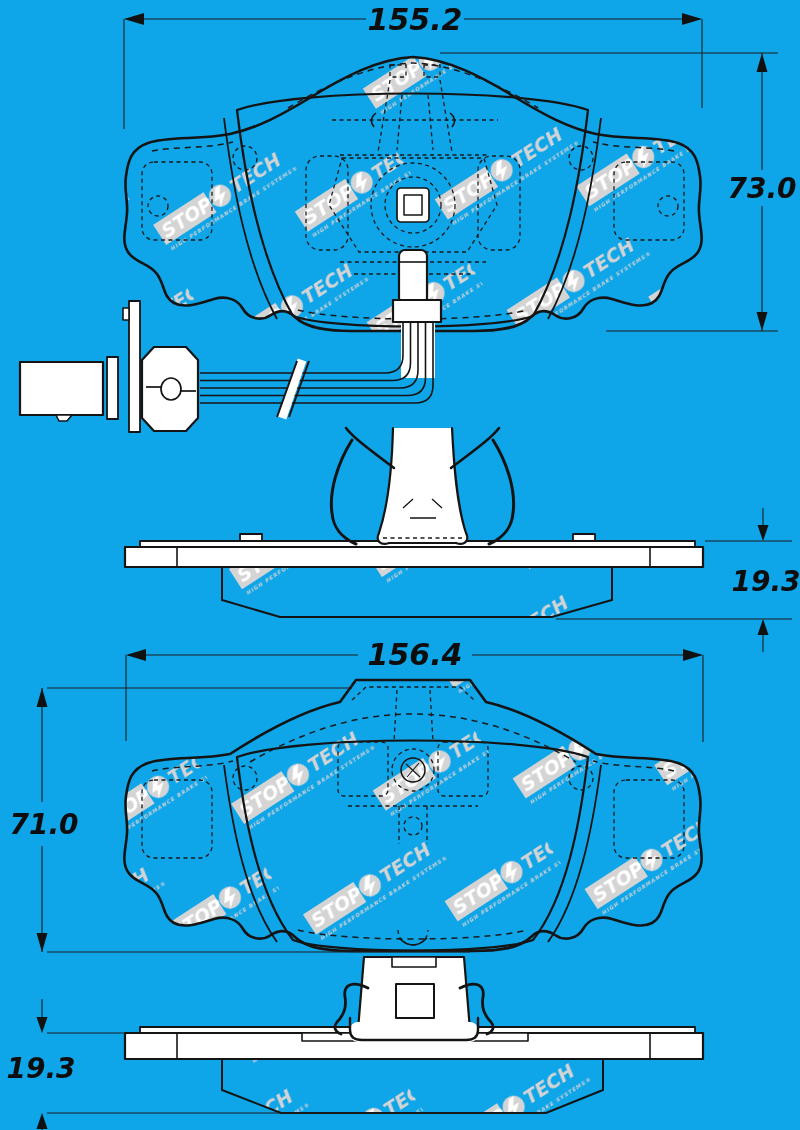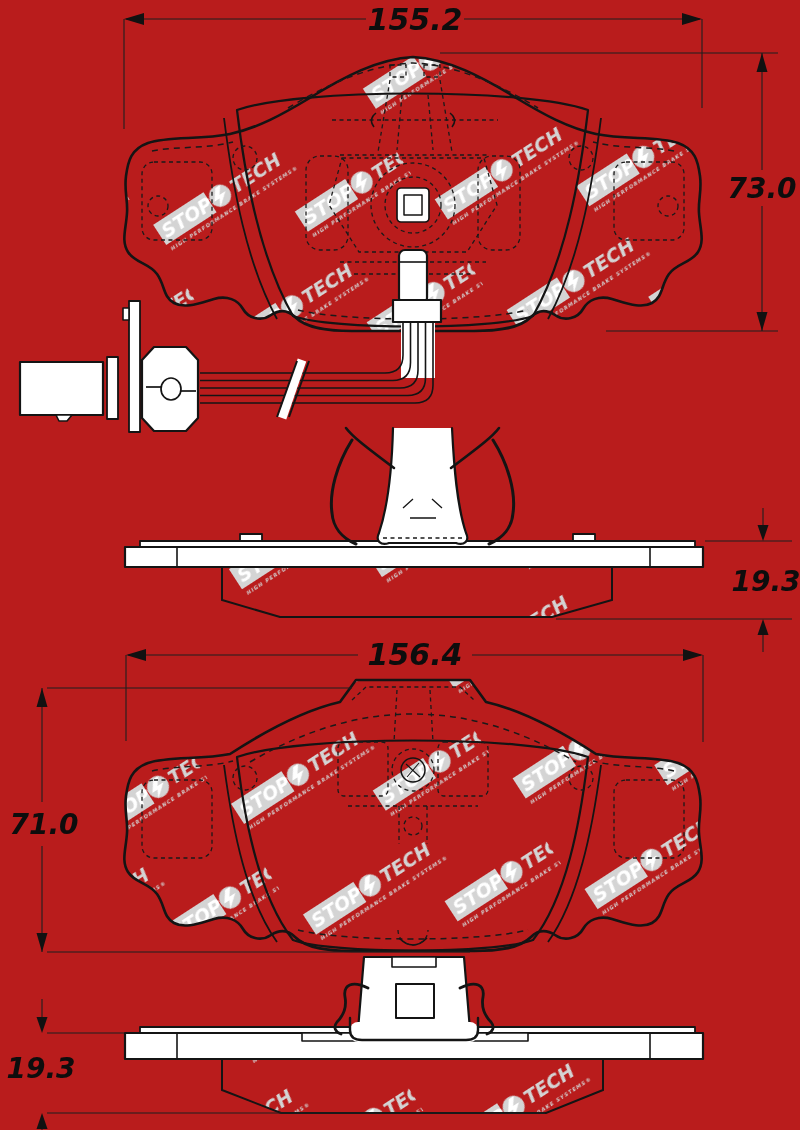--- a/index.html
+++ b/index.html
@@ -1,16 +1,16 @@
 <!DOCTYPE html>
 <html><head>
 <meta charset="utf-8">
 <style>
   html,body{margin:0;padding:0;background:#fff;}
-  .stage{width:800px;height:1130px;position:relative;background:#b91c1c;overflow:hidden;
+  .stage{width:800px;height:1130px;position:relative;background:#0ea5e9;overflow:hidden;
          font-family:"DejaVu Sans", sans-serif;text-align:center;}
   svg{display:block;}
   .dim-text{font-family:"DejaVu Sans", sans-serif;font-weight:bold;font-style:italic;
             fill:#0d0d0d;text-anchor:middle;}
   .outline{fill:none;stroke:#141414;stroke-width:2.6;stroke-linejoin:round;stroke-linecap:round;}
   .outline-thin{fill:none;stroke:#141414;stroke-width:1.8;stroke-linejoin:round;}
   .solidfill{fill:#ffffff;stroke:#141414;stroke-width:2.2;stroke-linejoin:round;}
   .dash{fill:none;stroke:#1a1a1a;stroke-width:1.5;stroke-dasharray:6 5;stroke-linecap:butt;}
   .dash-sm{fill:none;stroke:#1a1a1a;stroke-width:1.3;stroke-dasharray:4 3.5;}
   .dimline{stroke:#1f1f1f;stroke-width:1.1;fill:none;}

